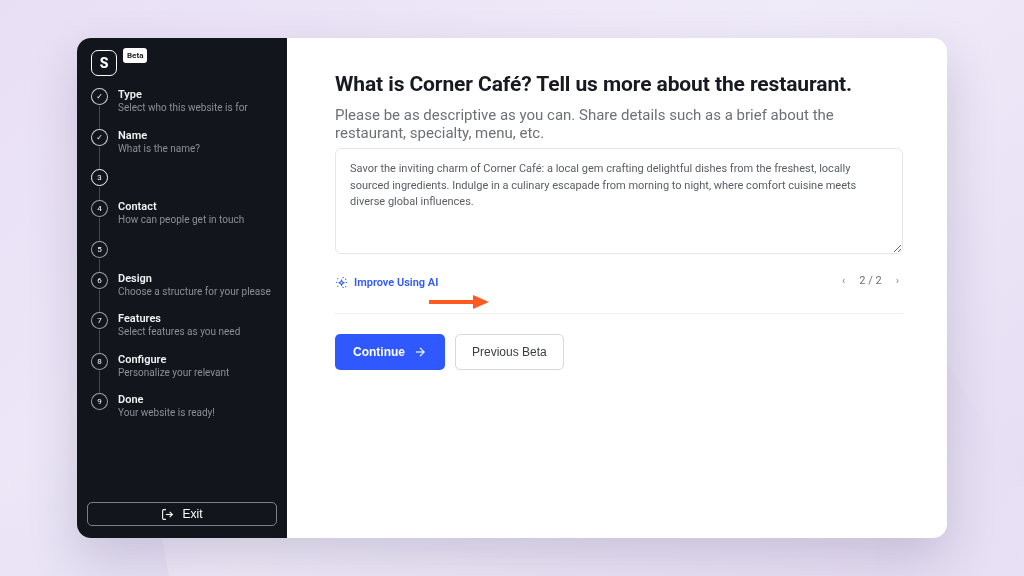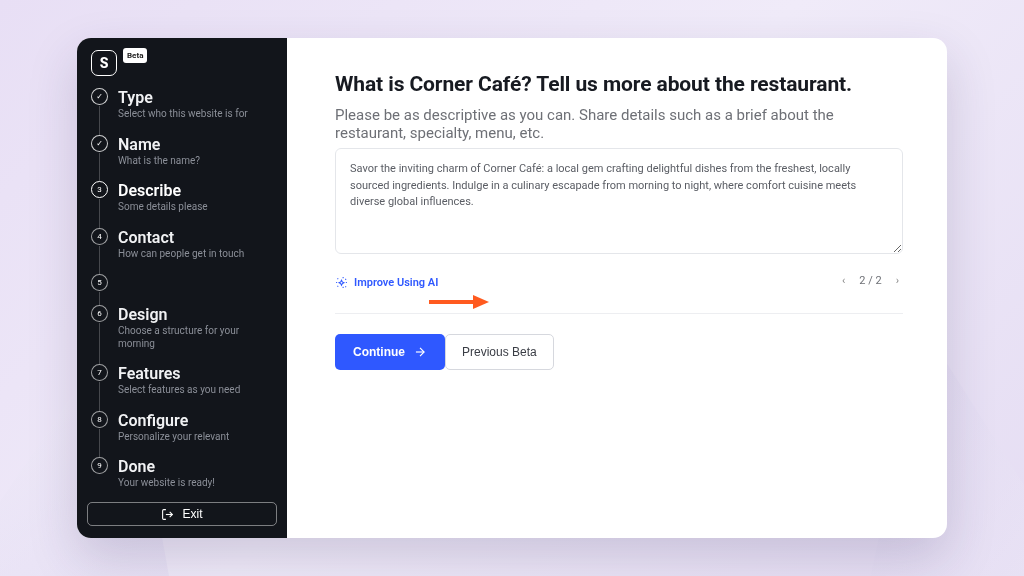--- a/index.html
+++ b/index.html
@@ -27,21 +27,21 @@
   .beta { background:#fff; color:#222; font-size:8px; font-weight:700; padding:3px 4px; border-radius:3px; position:relative; top:-8px; }
 
   .steps { flex:1; overflow:hidden; padding: 2px 0 0 4px; }
   .step { display:flex; gap:10px; position:relative; padding-bottom:14px; }
   .step .rail { position:absolute; left:8px; top:18px; bottom:-2px; width:1px; background:rgba(255,255,255,.22); }
   .step:last-child .rail { display:none; }
   .step-icon { width:17px; height:17px; border:1px solid rgba(255,255,255,.6); border-radius:50%; display:flex; align-items:center; justify-content:center; font-size:8px; color:#fff; flex-shrink:0; background:#12151b; z-index:1; }
   .step.done .step-icon { border-color: rgba(255,255,255,.8); }
   .step.active .step-icon { border-color:#fff; }
   .step-body { display:flex; flex-direction:column; gap:1px; }
-  .step-title { font-size:16px; font-weight:600; color:#f1f2f4; }
+  .step-title { font-size:11px; font-weight:600; color:#f1f2f4; }
   .step-sub { font-size:10px; color:#8b8f98; line-height:1.25; }
   .step.active .step-title { color:#fff; }
 
   .exit-btn { border:1px solid rgba(255,255,255,.45); background:transparent; color:#fff; height:24px; border-radius:5px; display:flex; align-items:center; justify-content:center; gap:8px; font-size:12px; cursor:pointer; }
   .exit-btn svg { width:13px; height:13px; }
 
   .main { flex:1; padding: 34px 44px 20px 48px; overflow:auto; }
   .heading { font-size:21px; font-weight:700; color:#171a21; margin-bottom:10px; letter-spacing:-0.1px; }
   .subheading { font-size:15px; color:#6e7076; margin-bottom:6px; }
   .textarea {
@@ -50,21 +50,21 @@
   }
 
   .below-row { display:flex; align-items:flex-end; justify-content:space-between; margin-top:14px; position:relative; }
   .improve-link { display:flex; align-items:center; gap:6px; color:#2f58ff; font-size:11px; font-weight:600; cursor:pointer; margin-left:0; }
   .improve-link svg { width:13px; height:13px; }
   .pager { display:flex; align-items:center; gap:10px; color:#6e7076; font-size:11px; }
   .pager-btn { cursor:pointer; color:#888; padding:2px 4px; }
 
   .divider { height:1px; background:#edeef1; margin:24px 0 20px 0; }
 
-  .actions { display:flex; }
+  .actions { display:flex; gap:10px; }
   .btn-primary { background:#2f58ff; color:#fff; border:none; border-radius:5px; padding:10px 18px; font-size:12px; font-weight:600; display:flex; align-items:center; gap:8px; cursor:pointer; }
   .btn-primary svg { width:14px; height:14px; }
   .btn-secondary { background:#fff; color:#3a3d45; border:1px solid #d6d8de; border-radius:5px; padding:10px 16px; font-size:12px; font-weight:500; cursor:pointer; }
 
   
   .arrow-anno { position:absolute; left:352px; top:256px; pointer-events:none; }
   .arrow-anno svg { width:60px; height:16px; }
 </style>
 </head>
 <body>
@@ -99,43 +99,39 @@
           <div class="rail"></div>
           <div class="step-icon">✓</div>
           <div class="step-body">
             <div class="step-title">Name</div>
             <div class="step-sub">What is the name?</div>
           </div>
         </div>
         <div class="step active">
           <div class="rail"></div>
           <div class="step-icon">3</div>
-          <div class="step-body">
-            <div class="step-title">Describe</div>
-            <div class="step-sub">Some details please</div>
-          </div>
         </div>
         <div class="step ">
           <div class="rail"></div>
           <div class="step-icon">4</div>
           <div class="step-body">
             <div class="step-title">Contact</div>
             <div class="step-sub">How can people get in touch</div>
           </div>
         </div>
         <div class="step ">
           <div class="rail"></div>
           <div class="step-icon">5</div>
         </div>
         <div class="step ">
           <div class="rail"></div>
           <div class="step-icon">6</div>
           <div class="step-body">
             <div class="step-title">Design</div>
-            <div class="step-sub">Choose a structure for your morning</div>
+            <div class="step-sub">Choose a structure for your please</div>
           </div>
         </div>
         <div class="step ">
           <div class="rail"></div>
           <div class="step-icon">7</div>
           <div class="step-body">
             <div class="step-title">Features</div>
             <div class="step-sub">Select features as you need</div>
           </div>
         </div>

